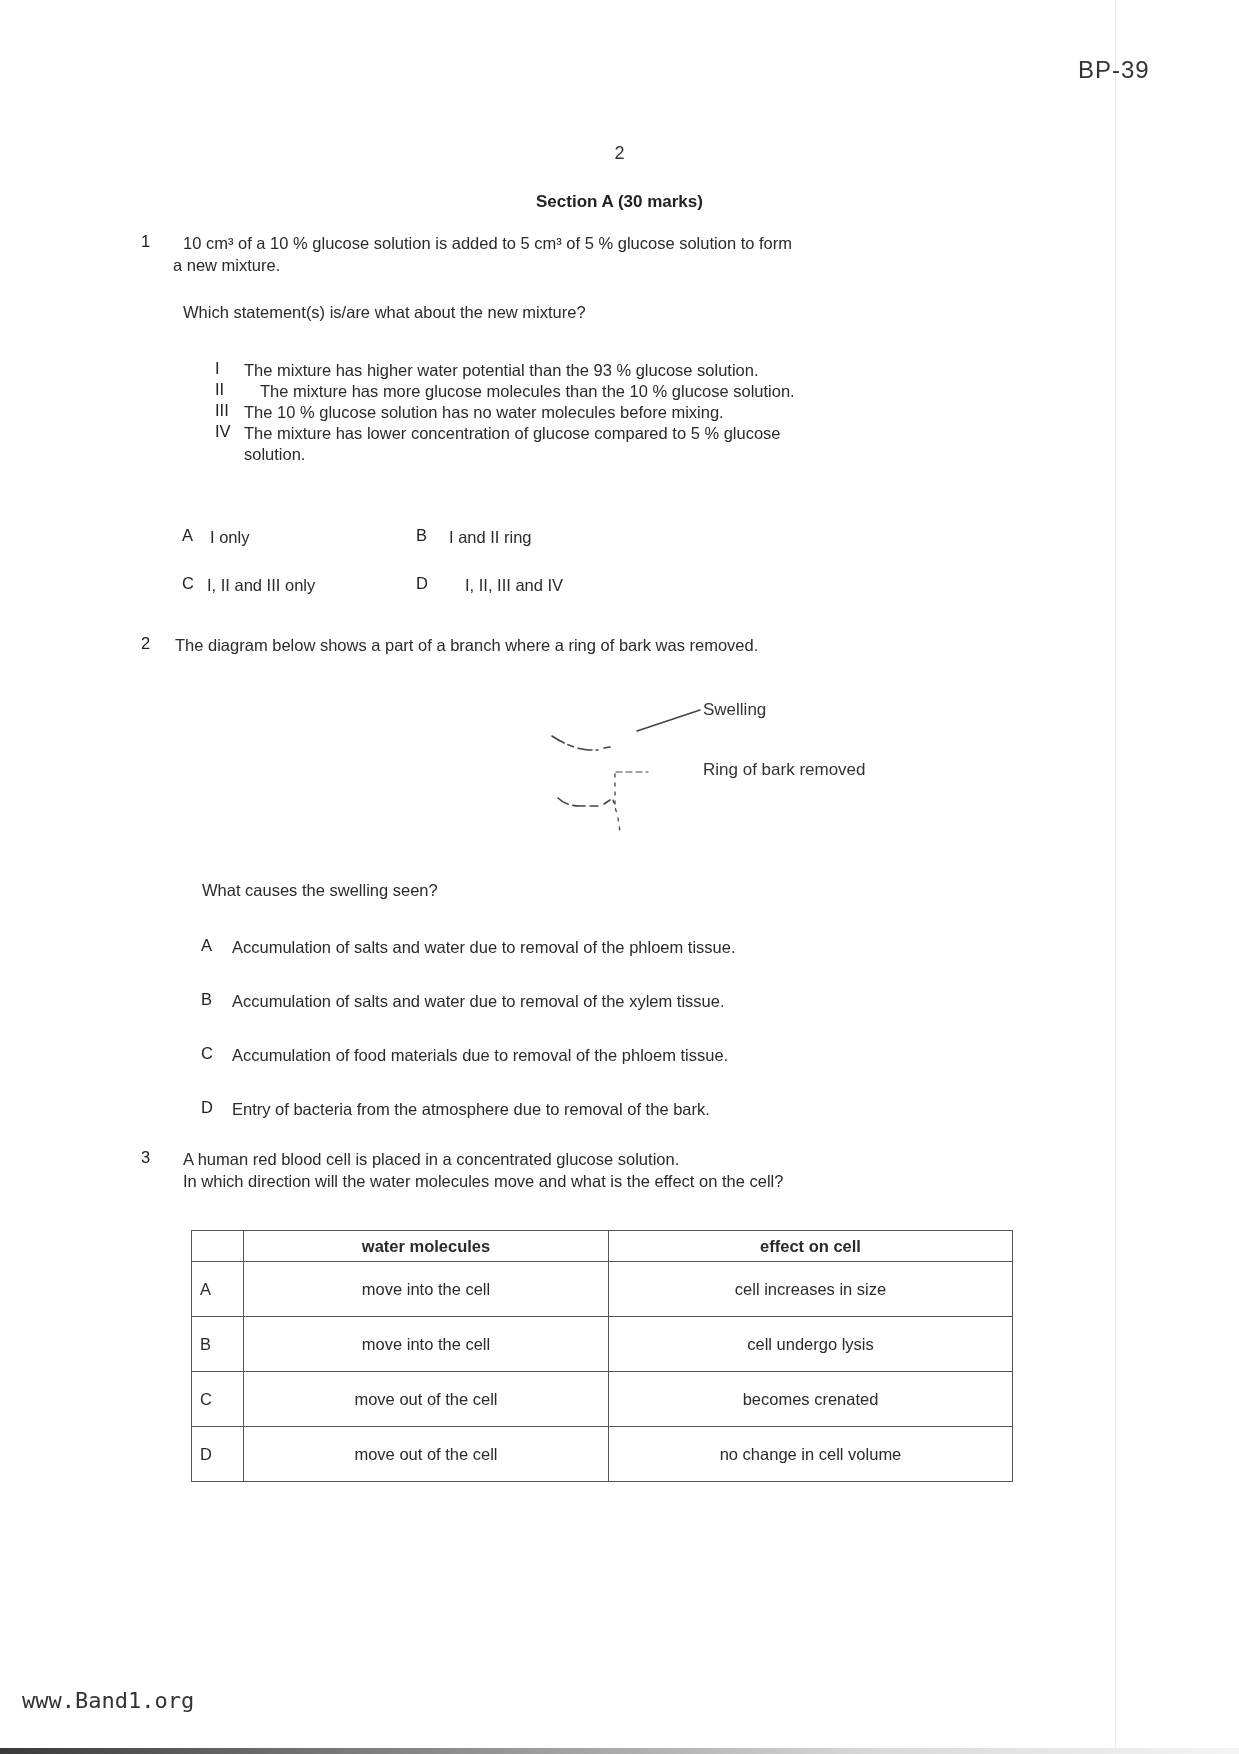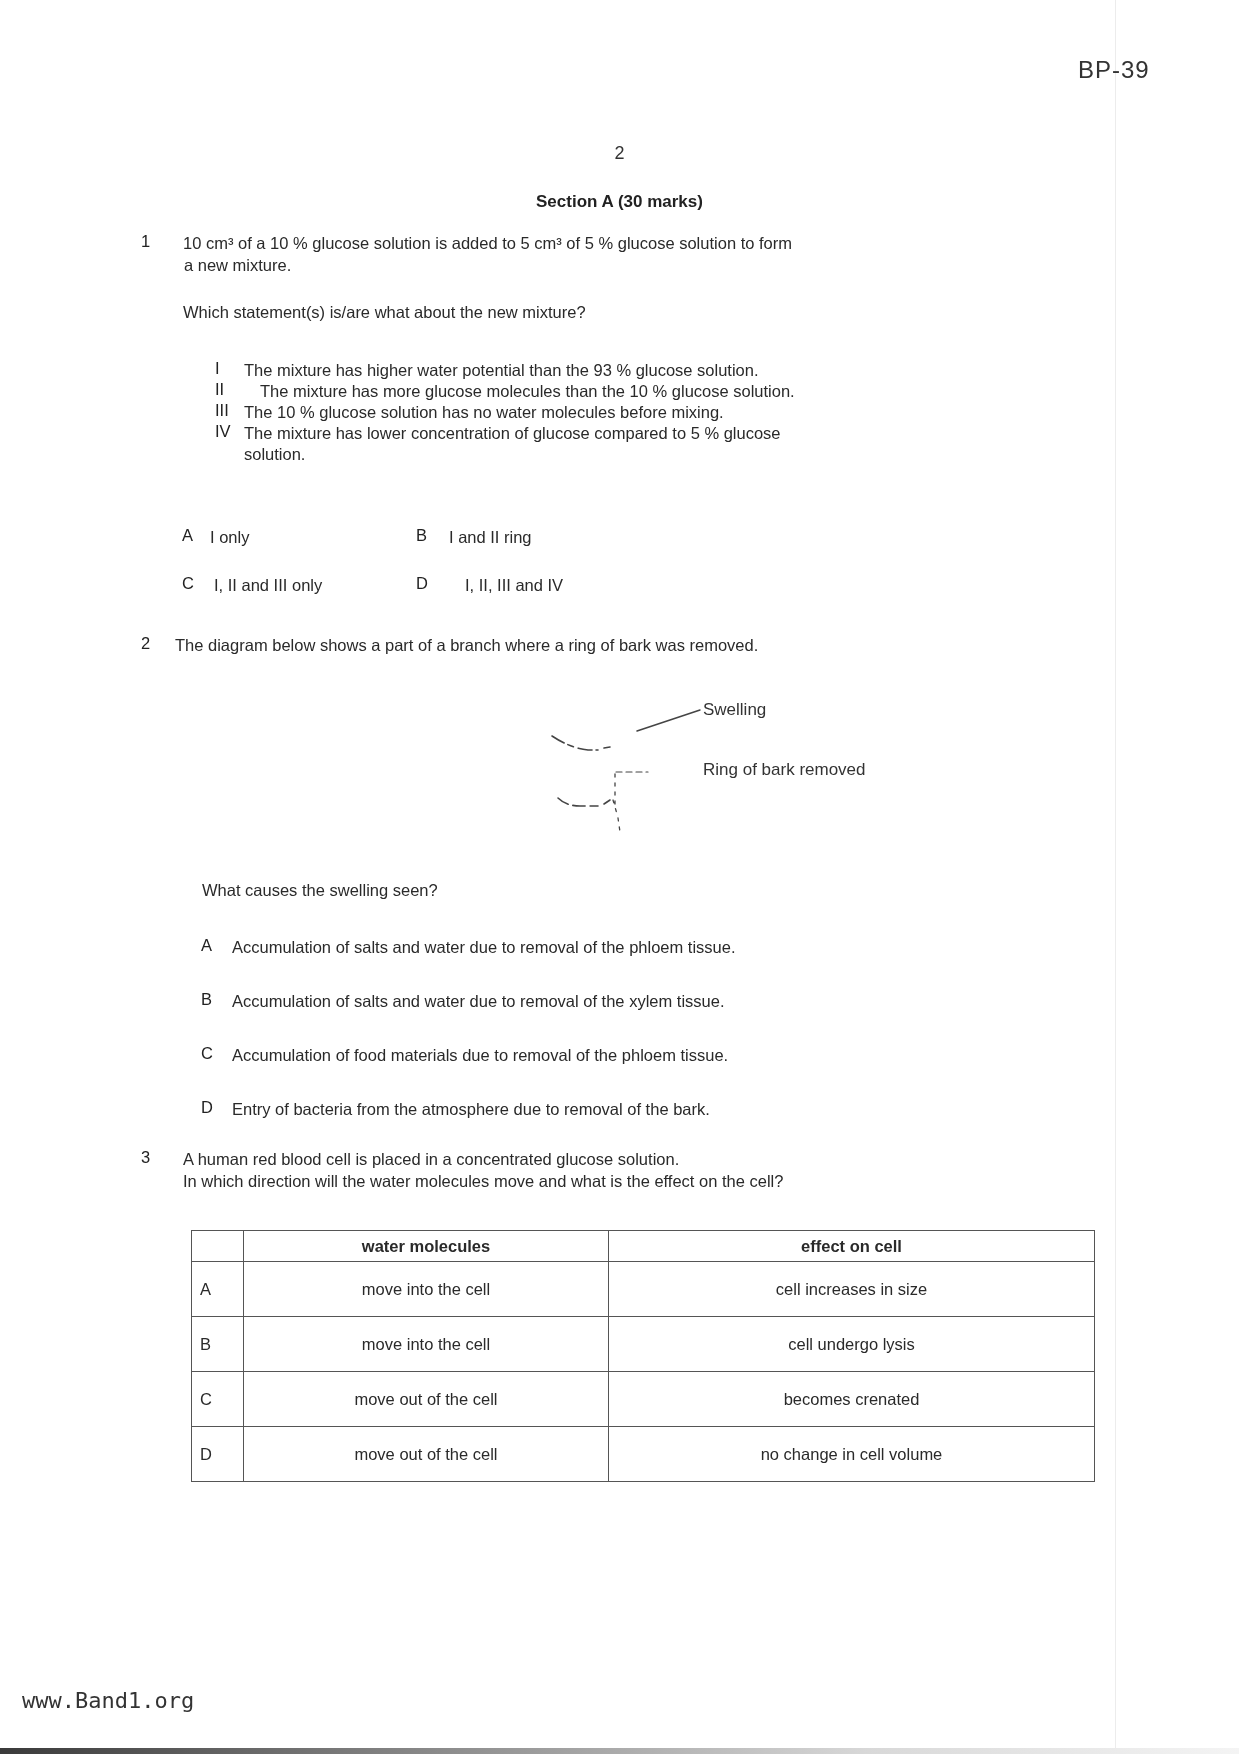--- a/index.html
+++ b/index.html
@@ -14,21 +14,21 @@
   .abs { position: absolute; }
   .doc-code { left: 1078px; top: 56px; font-size: 24px; color: #333; letter-spacing: 1px; }
   .page-num { left: 0; width: 1239px; top: 143px; text-align: center; font-size: 18px; color: #333; }
   .section-title { left: 0; width: 1239px; top: 192px; text-align: center; font-size: 17px; font-weight: bold; color: #222; }
   .txt { font-size: 16.5px; color: #2a2a2a; line-height: 22px; }
   .qnum { font-size: 16.5px; color: #222; }
   .roman { font-size: 16.5px; color: #222; width: 30px; }
   .opt-letter { font-size: 16.5px; color: #222; }
 
   
-  .q3-table { position: absolute; left: 191px; top: 1230px; width: 904px; border-collapse: collapse; }
+  .q3-table { position: absolute; left: 191px; top: 1230px; width: 822px; border-collapse: collapse; }
   .q3-table td, .q3-table th { border: 1.5px solid #555; font-size: 16.5px; color: #2a2a2a; font-weight: normal; }
   .q3-table th { height: 28px; }
   .q3-table td { height: 52px; }
   .q3-table .col-letter { width: 42px; text-align: left; padding-left: 8px; }
   .q3-table .col-water { width: 362px; text-align: center; }
   .q3-table .col-effect { text-align: center; }
   .q3-table th.col-water, .q3-table th.col-effect { font-weight: bold; }
 
   .diagram { position: absolute; left: 520px; top: 690px; width: 420px; height: 160px; }
   .footer-url { left: 22px; top: 1688px; font-family: "DejaVu Sans Mono", monospace; font-size: 22px; color: #333; }
@@ -38,39 +38,39 @@
 
 <div class="scan-edge-right"></div>
 
 <div class="abs doc-code">BP-39</div>
 <div class="abs page-num">2</div>
 <div class="abs section-title">Section A (30 marks)</div>
 
 <div>
   <div class="abs qnum" style="left:141px; top:232px;">1</div>
   <div class="abs txt" style="left:183px; top:232px;">10 cm³ of a 10 % glucose solution is added to 5 cm³ of 5 % glucose solution to form</div>
-  <div class="abs txt" style="left:184px; top:254px;">a new mixture.</div>
+  <div class="abs txt" style="left:173px; top:254px;">a new mixture.</div>
   <div class="abs txt" style="left:183px; top:301px;">Which statement(s) is/are what about the new mixture?</div>
 
   <div class="abs roman" style="left:215px; top:359px;">I</div>
   <div class="abs txt" style="left:244px; top:359px;">The mixture has higher water potential than the 93 % glucose solution.</div>
   <div class="abs roman" style="left:215px; top:380px;">II</div>
   <div class="abs txt" style="left:244px; top:380px;margin-left:16px;">The mixture has more glucose molecules than the 10 % glucose solution.</div>
   <div class="abs roman" style="left:215px; top:401px;">III</div>
   <div class="abs txt" style="left:244px; top:401px;">The 10 % glucose solution has no water molecules before mixing.</div>
   <div class="abs roman" style="left:215px; top:422px;">IV</div>
   <div class="abs txt" style="left:244px; top:422px;">The mixture has lower concentration of glucose compared to 5 % glucose</div>
   <div class="abs txt" style="left:244px; top:443px;">solution.</div>
 
   <div class="abs opt-letter" style="left:182px; top:526px;">A</div>
   <div class="abs txt" style="left:210px; top:526px;">I only</div>
   <div class="abs opt-letter" style="left:416px; top:526px;">B</div>
   <div class="abs txt" style="left:449px; top:526px;">I and II ring</div>
   <div class="abs opt-letter" style="left:182px; top:574px;">C</div>
-  <div class="abs txt" style="left:207px; top:574px;margin-left:7px;">I, II and III only</div>
+  <div class="abs txt" style="left:207px; top:574px;">I, II and III only</div>
   <div class="abs opt-letter" style="left:416px; top:574px;">D</div>
   <div class="abs txt" style="left:445px; top:574px;margin-left:20px;">I, II, III and IV</div>
 </div>
 
 <div>
   <div class="abs qnum" style="left:141px; top:634px;">2</div>
   <div class="abs txt" style="left:175px; top:634px;text-align:center;">The diagram below shows a part of a branch where a ring of bark was removed.</div>
 
   <svg class="diagram" viewBox="0 0 420 160">
     <g stroke="#444" fill="none" stroke-linecap="round">

